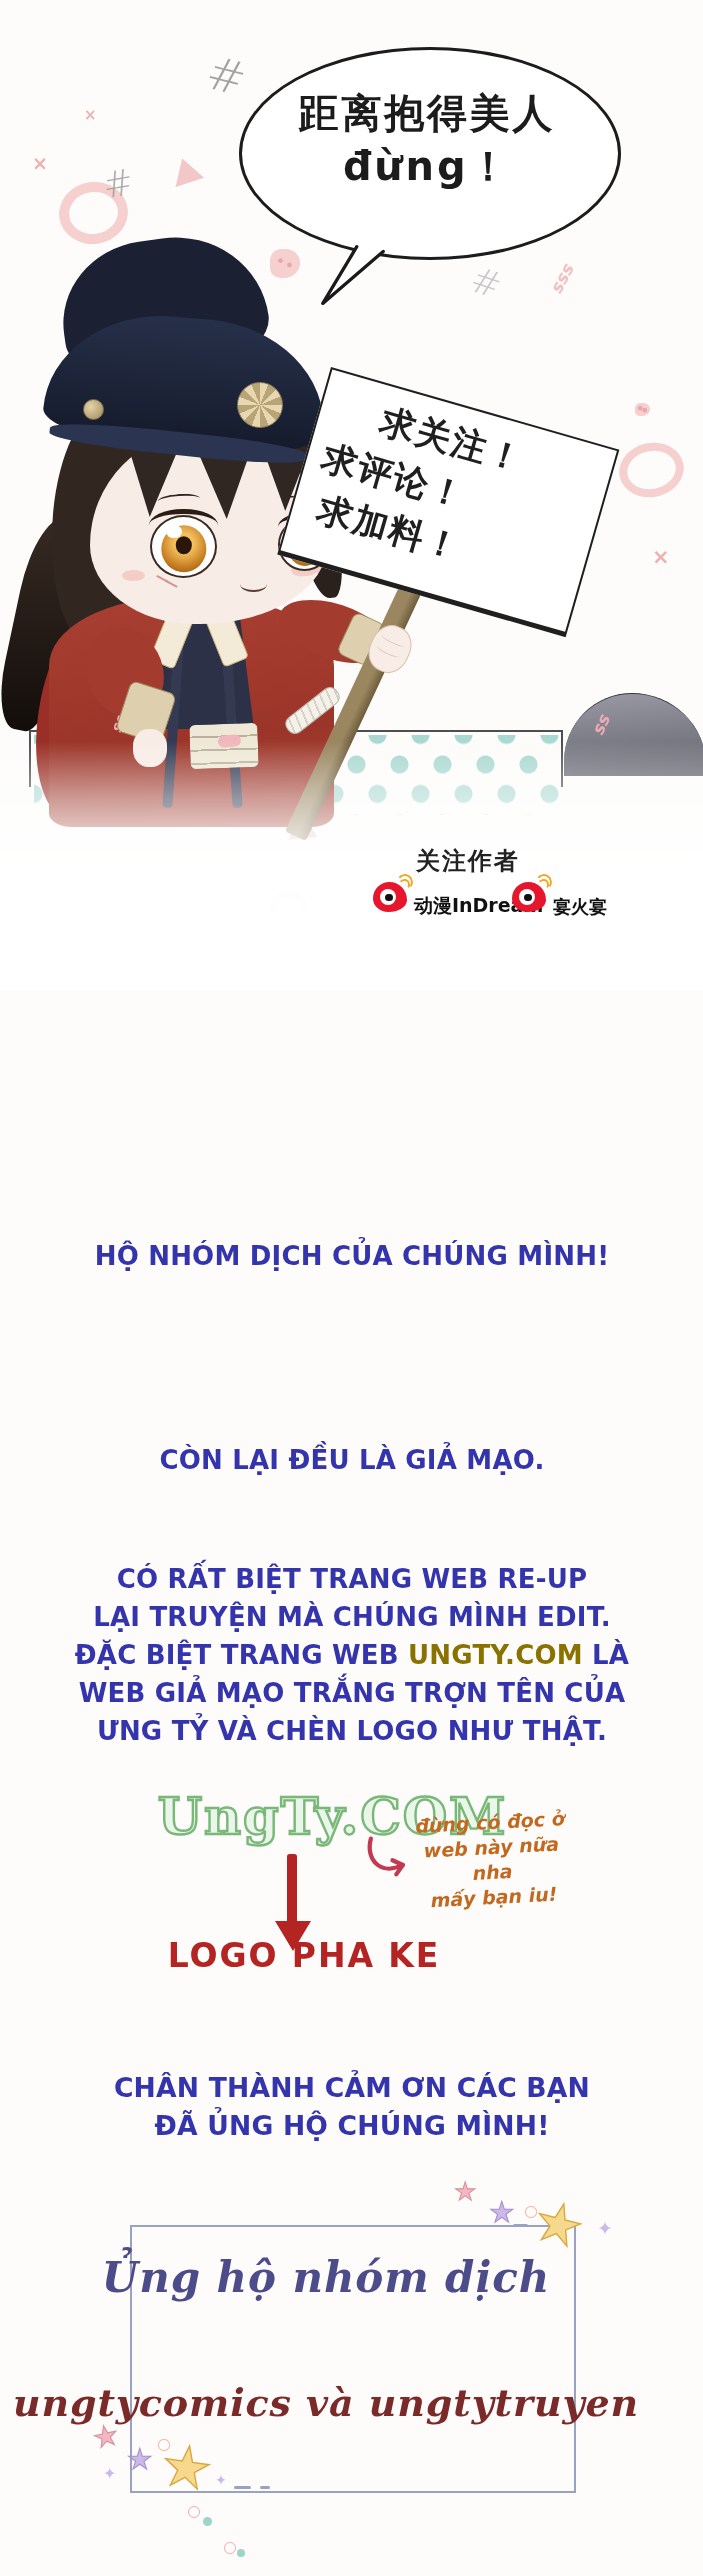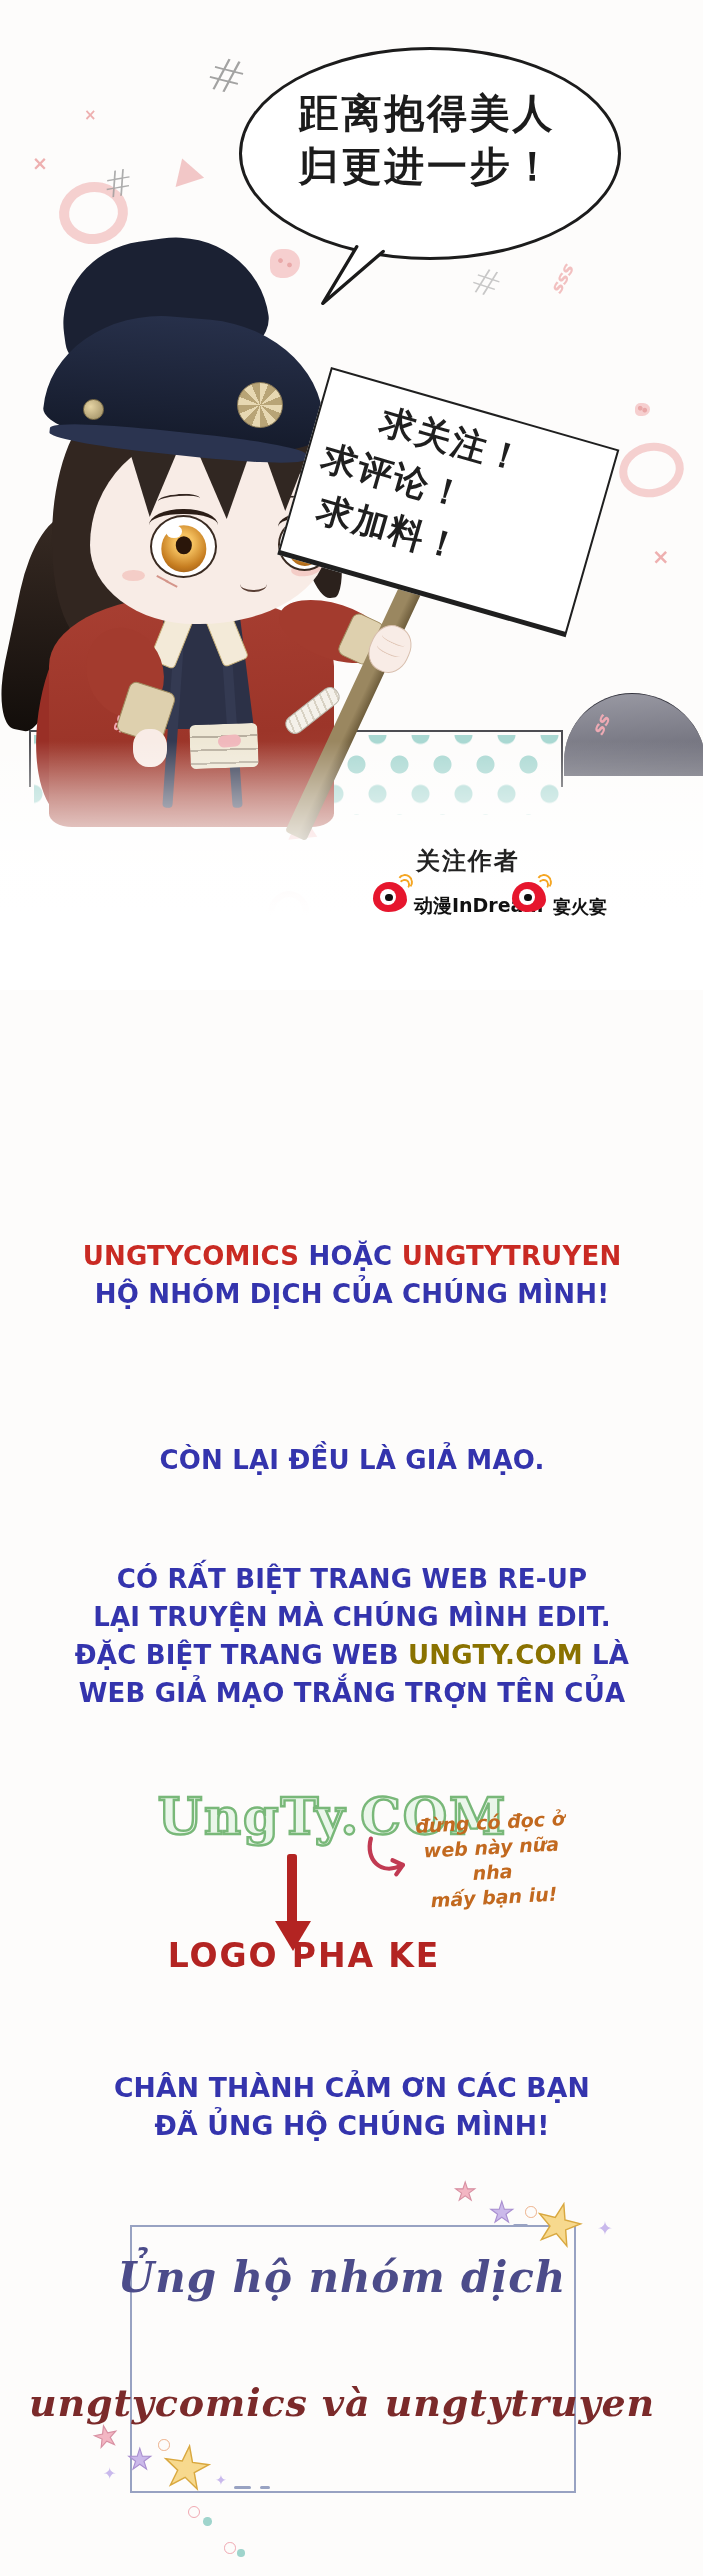--- a/index.html
+++ b/index.html
@@ -157,21 +157,21 @@
   .arrow-shaft{left:287px;top:1854px;width:10.4px;height:70px;background:var(--darkred);border-radius:2.8px;}
   .arrow-head{left:275px;top:1921px;width:0;height:0;
     border-left:18px solid transparent;border-right:18px solid transparent;border-top:30px solid var(--darkred);}
   .logo-caption{left:0;top:1936px;width:608px;text-align:center;color:var(--darkred);
     font-size:33px;font-weight:bold;letter-spacing:1.9px;}
   .hand-note{left:416px;top:1810px;width:152px;text-align:center;color:var(--noteorange);
     font-size:19px;line-height:25px;font-weight:bold;font-style:italic;transform:rotate(-3deg);}
 
   
   .support-box{left:130px;top:2225px;width:442px;height:264px;border:2.4px solid #98a2c2;}
-  .script{left:16px;width:652px;text-align:center;font-family:"DejaVu Serif",serif;
+  .script{left:0;width:652px;text-align:center;font-family:"DejaVu Serif",serif;
     font-style:italic;font-weight:bold;color:var(--scriptpurple);letter-spacing:0.9px;}
   .star{font-size:28.5px;color:#f7d98e;-webkit-text-stroke:1.4px #d9a83f;}
   .star-pink{color:#f3b6c3;-webkit-text-stroke:1.1px #d790a2;}
   .star-purple{color:#cbb9ea;-webkit-text-stroke:1.1px #a98fd0;}
   .sparkle{color:#c9b9ec;}
   .dot-outline{border:1.9px solid #edb28c;border-radius:50%;background:transparent;}
   .dot-teal{background:#9fd4cc;border-radius:50%;}
   .dot-pink-o{border:1.9px solid #f0a9b2;border-radius:50%;background:transparent;}
   .dash{background:#98a2c2;height:2.8px;border-radius:1.9px;}
 </style>
@@ -274,21 +274,21 @@
     <div class="finger" style="top:21px;"></div>
   </div>
 
   <div class="abs z2 bubble"></div>
   <svg class="abs z2" style="left:313px;top:242px;" width="80" height="68" viewBox="0 0 84 72">
     <polygon points="46,5 10,65 74,10" fill="#ffffff"></polygon>
     <path d="M46,5 L10,65 L74,10" fill="none" stroke="#1a1a1a" stroke-width="3.5" stroke-linecap="round" stroke-linejoin="round"></path>
   </svg>
   <div class="abs z2 bubble-text">
     <div>距离抱得美人</div>
-    <div>归更进一步！</div>
+    <div>đừng！</div>
   </div>
 
   <div class="abs z3 fade"></div>
 
   <div class="abs z4 follow">关注作者</div>
 
   <div class="abs z4 weibo-icon" style="left:372px;top:874px;">
     <div class="wb-eye">
       <div class="wb-white">
         <div class="wb-pupil"></div>
@@ -304,33 +304,33 @@
       <div class="wb-white">
         <div class="wb-pupil"></div>
       </div>
     </div>
     <div class="wb-arc1"></div>
     <div class="wb-arc2"></div>
   </div>
   <div class="abs z4 wb-label" style="left:553px;top:895px;font-size:18px;">宴火宴</div>
 
   <div class="abs z4 vn" style="top:1237px;">
-    <div><span class="red">UNGTYCOMICS</span><span> HOẶC </span><span class="red">UNGTYTRUYEN</span></div>
     <div>HỘ NHÓM DỊCH CỦA CHÚNG MÌNH!</div>
   </div>
 
   <div class="abs z4 vn" style="top:1441px;">
     <div>CÒN LẠI ĐỀU LÀ GIẢ MẠO.</div>
   </div>
 
   <div class="abs z4 vn" style="top:1560px;">
     <div>CÓ RẤT BIỆT TRANG WEB RE-UP</div>
     <div>LẠI TRUYỆN MÀ CHÚNG MÌNH EDIT.</div>
     <div><span>ĐẶC BIỆT TRANG WEB </span><span class="olive">UNGTY.COM</span><span> LÀ</span></div>
     <div>WEB GIẢ MẠO TRẮNG TRỢN TÊN CỦA</div>
+    <div>ƯNG TỶ VÀ CHÈN LOGO NHƯ THẬT.</div>
   </div>
 
   <div class="abs z4 logo-brand">UngTy.COM</div>
   <div class="abs z4 arrow-shaft"></div>
   <div class="abs z4 arrow-head"></div>
   <div class="abs z4 logo-caption">LOGO PHA KE</div>
 
   <svg class="abs z4" style="left:363px;top:1833px;" width="59" height="47" viewBox="0 0 62 50">
     <path d="M8,6 C2,28 18,46 42,34" fill="none" stroke="#c13a52" stroke-width="4.5" stroke-linecap="round"></path>
     <path d="M42,34 L31,29 M42,34 L35,44" fill="none" stroke="#c13a52" stroke-width="4.5" stroke-linecap="round"></path>

